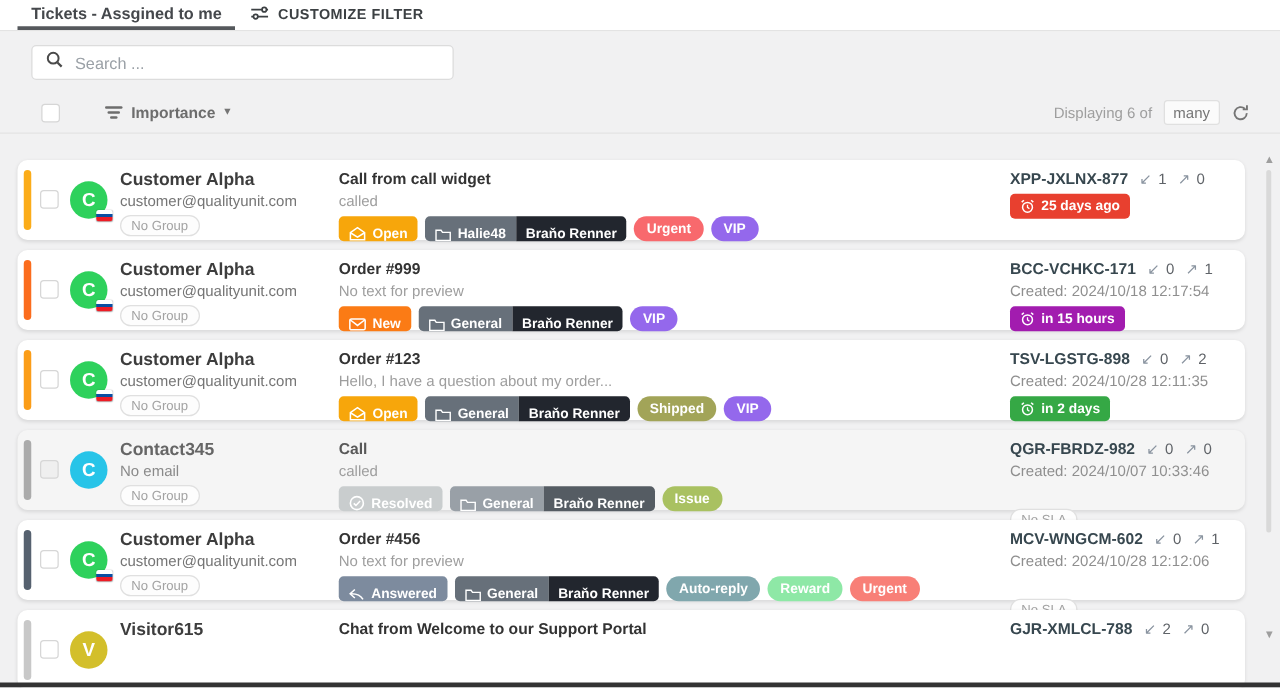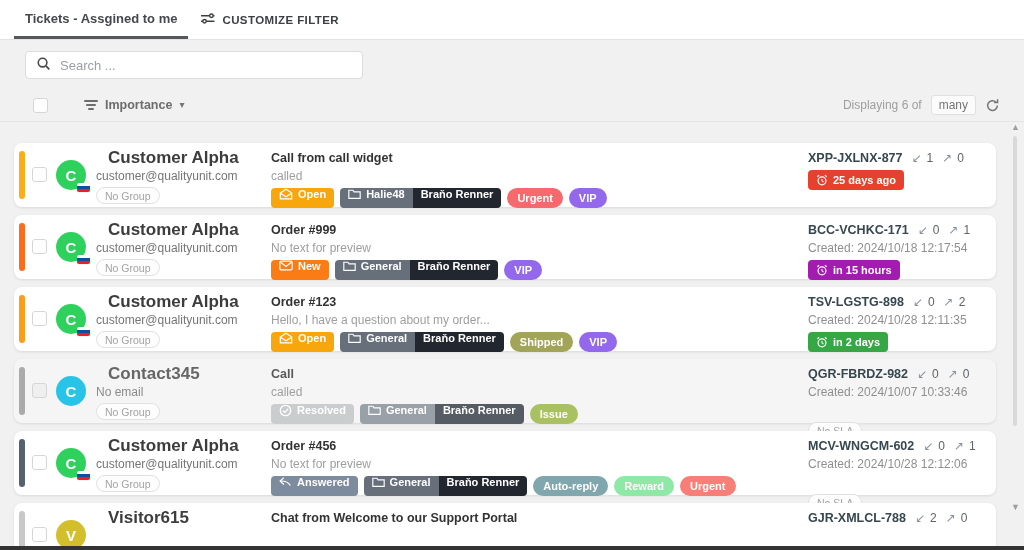--- a/index.html
+++ b/index.html
@@ -1,20 +1,20 @@
 <!DOCTYPE html>
 <html><head>
 <meta charset="utf-8">
 <style>
   * { margin:0; padding:0; box-sizing:border-box; }
   html,body { width:1024px; height:550px; overflow:hidden; }
   body { font-family:"Liberation Sans","DejaVu Sans",sans-serif; background:#f1f1f2; position:relative; }
 
   
-  .topbar { height:40px; background:#fff; border-bottom:1px solid #e3e3e3; display:flex; align-items:stretch; }
+  .topbar { height:25px; background:#fff; border-bottom:1px solid #e3e3e3; display:flex; align-items:stretch; }
   .tab-active { margin-left:14px; padding:0 11px; display:flex; align-items:center;
     font-size:13px; font-weight:bold; color:#45484c; border-bottom:3px solid #55585c; }
   .tab-filter { margin-left:12px; display:flex; align-items:center; gap:7px;
     font-size:11.5px; font-weight:bold; color:#3c4043; letter-spacing:.4px; cursor:pointer; }
 
   
   .searchbox { margin:11px 0 0 25px; width:338px; height:28px; background:#fff;
     border:1px solid #dcdcdc; border-radius:4px; display:flex; align-items:center; padding:0 10px; gap:9px; }
   .searchbox input { border:none; outline:none; flex:1; font-size:13px; color:#555;
     font-family:"Liberation Sans","DejaVu Sans",sans-serif; background:transparent; }
@@ -42,31 +42,31 @@
   .card.muted { background:#f5f5f5; }
   .accent { position:absolute; left:5px; top:8px; bottom:8px; width:6px; border-radius:3px; }
   .card .cb { position:absolute; left:18px; top:24px; }
   .card.muted .cb { background:#efefef; }
   .avatar { position:absolute; left:42px; top:17px; width:30px; height:30px; border-radius:50%;
     color:#fff; font-size:15px; font-weight:bold; display:flex; align-items:center; justify-content:center; }
   .flag { position:absolute; right:-4px; bottom:-2px; width:13px; height:9px; border-radius:2px;
     background:linear-gradient(to bottom,#fff 0 33%,#0b4ea2 33% 66%,#ee1c25 66% 100%);
     box-shadow:0 0 1px rgba(0,0,0,.4); }
   .who { position:absolute; left:82px; top:6px; }
-  .name { font-size:17px; font-weight:bold; color:#3d3d3d; line-height:18px;margin-left:12px; }
+  .name { font-size:14px; font-weight:bold; color:#3d3d3d; line-height:18px; }
   .email { font-size:12px; color:#757575; line-height:18px; }
   .muted .name { color:#666; } .muted .email { color:#8a8a8a; }
   .chip { display:inline-flex; align-items:center; margin-top:2px; height:17px; padding:0 8px;
     font-size:10.5px; color:#a3a3a3; border:1px solid #e0e0e0; border-radius:9px; background:#fdfdfd; }
   .what { position:absolute; left:257px; top:6px; }
   .subject { font-size:12.5px; font-weight:bold; color:#333; line-height:18px; }
   .preview { font-size:12px; color:#9e9e9e; line-height:18px; }
   .muted .subject { color:#595959; }
   .badges { margin-top:3px; display:flex; align-items:center; gap:6px; }
-  .badge { display:inline-flex; align-items:flex-start; gap:5px; height:20px; padding:0 8px;
+  .badge { display:inline-flex; align-items:flex-end; gap:5px; height:20px; padding:0 8px;
     border-radius:4px; color:#fff; font-size:11px; font-weight:bold; white-space:nowrap; }
   .deptwrap { display:inline-flex; }
   .seg-left { border-radius:4px 0 0 4px; }
   .seg-right { border-radius:0 4px 4px 0; }
   .pill { display:inline-flex; align-items:center; height:20px; padding:0 10px; border-radius:10px;
     color:#fff; font-size:11px; font-weight:bold; white-space:nowrap; }
   .badge svg, .sla-badge svg { display:block; flex:none; }
   .meta { position:absolute; left:794px; top:6px; }
   .codeline { display:flex; align-items:center; gap:5px; line-height:18px; }
   .code { font-size:12.5px; font-weight:bold; color:#37474f; }

